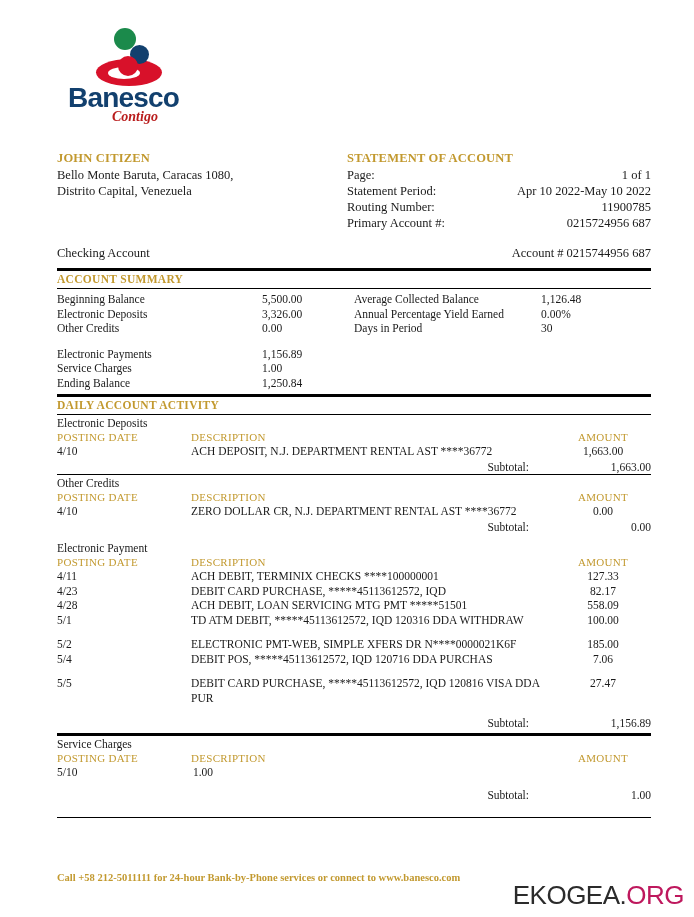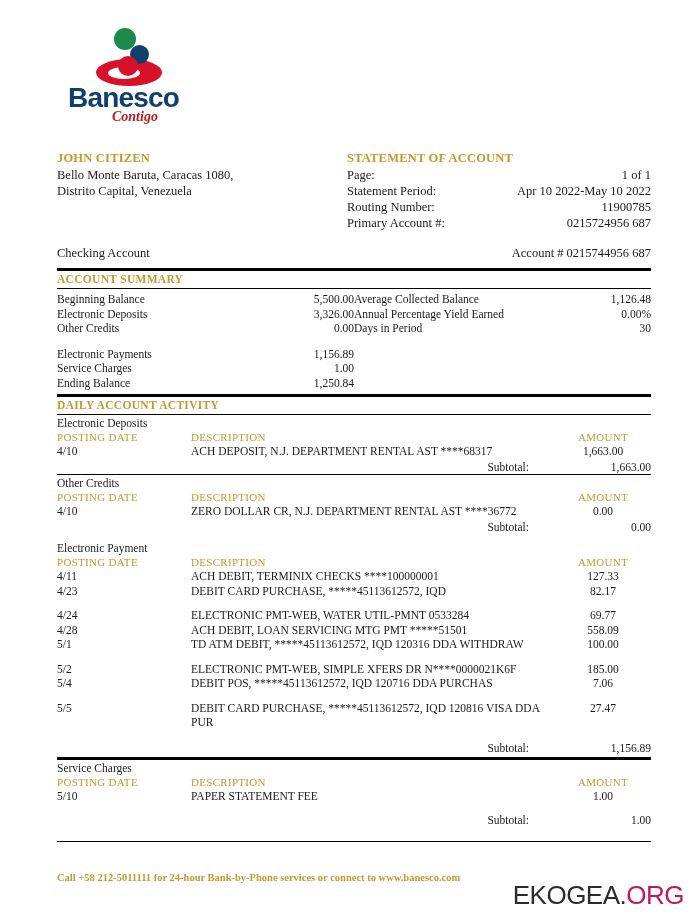--- a/index.html
+++ b/index.html
@@ -186,21 +186,21 @@
     display: flex;
     padding-top: 3px;
   }
   .sum-col { width: 50%; }
   .sum-row {
     display: flex;
     font-size: 11.5px;
     line-height: 14.5px;
   }
   .sum-row .lbl { flex: 1; }
-  .sum-row .val { width: 110px; text-align: right; }
+  .sum-row .val { width: 110px; }
   .sum-col.left .val { width: 92px; }
   .sum-spacer { height: 11px; }
 
   
   .tx-head {
     display: flex;
     color: #c2992f;
     font-size: 11px;
     letter-spacing: 0.3px;
     line-height: 14px;
@@ -362,21 +362,21 @@
 
         <div>
           <div class="sub-title">Electronic Deposits</div>
           <div class="tx-head">
             <span class="c-date">POSTING DATE</span>
             <span class="c-desc">DESCRIPTION</span>
             <span class="c-amt">AMOUNT</span>
           </div>
           <div class="tx-row">
             <span class="c-date">4/10</span>
-            <span class="c-desc">ACH DEPOSIT, N.J. DEPARTMENT RENTAL AST ****68317</span>
+            <span class="c-desc">ACH DEPOSIT, N.J. DEPARTMENT RENTAL AST ****36772</span>
             <span class="c-amt">1,663.00</span>
           </div>
           <div class="sub-row">
             <span class="c-sublabel">Subtotal:</span>
             <span class="c-amt">1,663.00</span>
           </div>
           <div class="rule-thin"></div>
         </div>
 
         <div>
@@ -409,25 +409,20 @@
           <div class="tx-row">
             <span class="c-date">4/11</span>
             <span class="c-desc">ACH DEBIT, TERMINIX CHECKS ****100000001</span>
             <span class="c-amt">127.33</span>
           </div>
           <div class="tx-row">
             <span class="c-date">4/23</span>
             <span class="c-desc">DEBIT CARD PURCHASE, *****45113612572, IQD</span>
             <span class="c-amt">82.17</span>
           </div>
-          <div class="tx-row gap">
-            <span class="c-date">4/24</span>
-            <span class="c-desc">ELECTRONIC PMT-WEB, WATER UTIL-PMNT 0533284</span>
-            <span class="c-amt">69.77</span>
-          </div>
           <div class="tx-row">
             <span class="c-date">4/28</span>
             <span class="c-desc">ACH DEBIT, LOAN SERVICING MTG PMT *****51501</span>
             <span class="c-amt">558.09</span>
           </div>
           <div class="tx-row">
             <span class="c-date">5/1</span>
             <span class="c-desc">TD ATM DEBIT, *****45113612572, IQD 120316 DDA WITHDRAW</span>
             <span class="c-amt">100.00</span>
           </div>
@@ -456,21 +451,20 @@
 
         <div>
           <div class="sub-title">Service Charges</div>
           <div class="tx-head">
             <span class="c-date">POSTING DATE</span>
             <span class="c-desc">DESCRIPTION</span>
             <span class="c-amt">AMOUNT</span>
           </div>
           <div class="tx-row">
             <span class="c-date">5/10</span>
-            <span class="c-desc">PAPER STATEMENT FEE</span>
             <span class="c-amt">1.00</span>
           </div>
           <div class="sub-row" style="margin-top:9px;">
             <span class="c-sublabel">Subtotal:</span>
             <span class="c-amt">1.00</span>
           </div>
           <div class="rule-thin" style="margin-top:14px;"></div>
         </div>
 
       </div>

